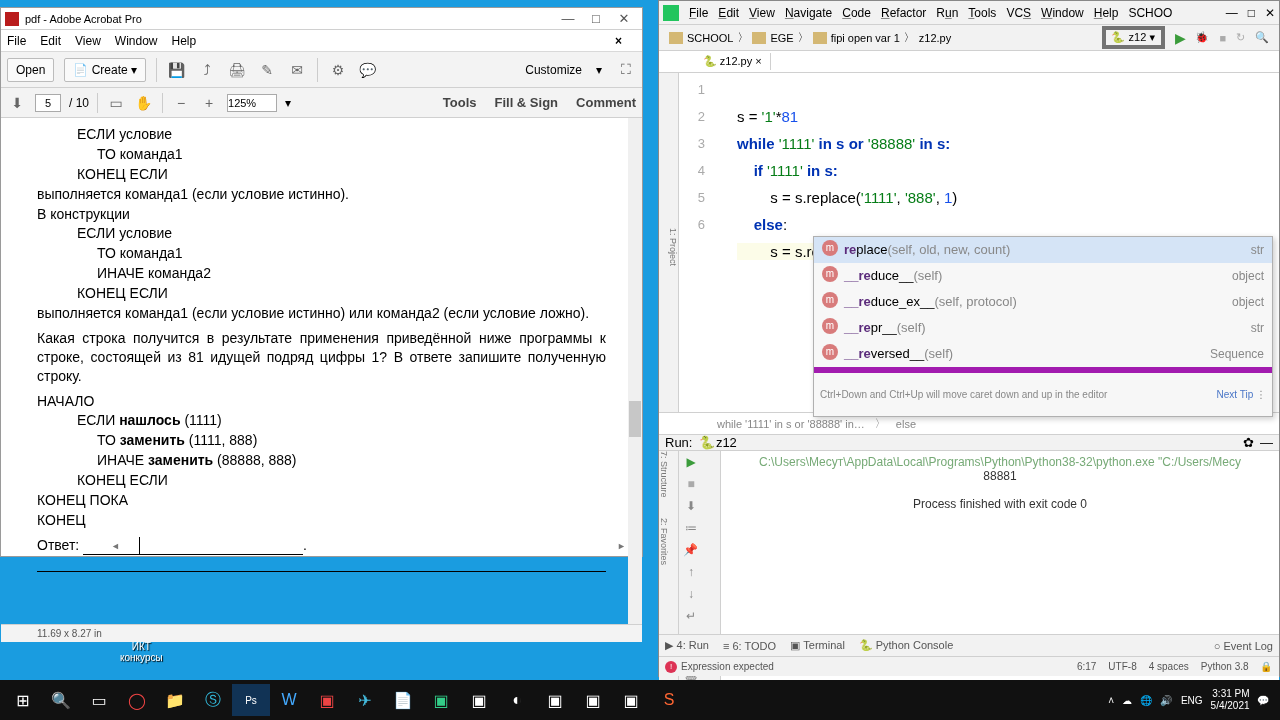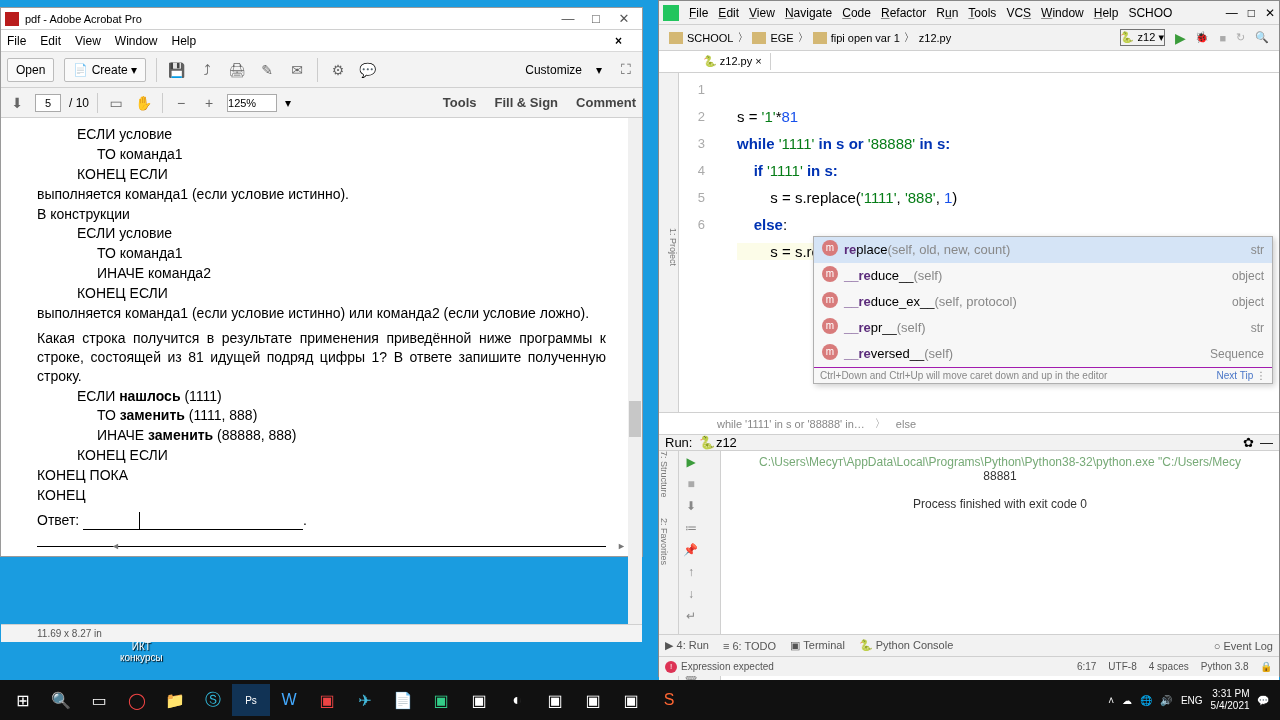--- a/index.html
+++ b/index.html
@@ -62,21 +62,21 @@
 .num { color:#1750eb; }
 .pc-code .hl { background:#fcfce8; }
 .caret { border-left:1px solid #000; animation:none; }
 .autoc { position:absolute; left:134px; top:163px; width:460px; background:#f7f7f7; border:1px solid #b0b0b0; box-shadow:2px 2px 6px rgba(0,0,0,.2); font-size:13px; }
 .autoc-row { display:flex; padding:3px 8px; line-height:20px; font-family:Consolas,monospace; }
 .autoc-row.sel { background:#d5e4f6; }
 .autoc-m { width:16px; height:16px; border-radius:8px; background:#d87b7b; color:#fff; font-size:10px; text-align:center; line-height:16px; margin-right:6px; }
 .autoc-n { font-weight:bold; color:#5b2b7b; }
 .autoc-a { color:#888; }
 .autoc-t { margin-left:auto; color:#888; font-size:12px; }
-.autoc-foot { font-size:10px; color:#888; padding:2px 6px; border-top:1px solid #a21caf; display:flex; }
+.autoc-foot { font-size:10px; color:#888; padding:16px 6px; border-top:6px solid #a21caf; display:flex; }
 .autoc-foot a { margin-left:auto; color:#4a76c7; text-decoration:none; }
 .pc-crumb { height:22px; background:#fff; border-top:1px solid #d0d0d0; font-size:11px; color:#888; padding:0 58px; display:flex; align-items:center; gap:10px; }
 .pc-runpane { height:200px; border-top:1px solid #d0d0d0; display:flex; flex-direction:column; }
 .pc-runhead { height:20px; background:#f2f2f2; font-size:13px; padding:0 6px; display:flex; align-items:flex-start; border-bottom:1px solid #d0d0d0; }
 .pc-runhead .r { margin-left:auto; display:flex; gap:6px; }
 .pc-runbody { flex:1; display:flex; }
 .pc-runside { width:42px; background:#f2f2f2; border-right:1px solid #d0d0d0; display:flex; flex-direction:column; gap:6px; padding:4px; }
 .pc-rsb { width:16px; height:16px; color:#888; font-size:12px; text-align:center; }
 .pc-out { flex:1; background:#fff; font-family:Consolas,monospace; font-size:12px; padding:4px 6px; color:#333; white-space:pre; overflow:hidden;text-align:center; }
 .pc-bbar { height:22px; background:#f2f2f2; border-top:1px solid #d0d0d0; font-size:11px; display:flex; align-items:center; padding:0 6px; gap:14px; color:#555; }
@@ -152,20 +152,21 @@
     <p style="margin-left:60px"><span>ТО </span><span class="it">команда1</span></p>
     <p style="margin-left:40px">КОНЕЦ ЕСЛИ</p>
     <p><span>выполняется </span><span class="it">команда1</span><span> (если условие истинно).</span></p>
     <p>В конструкции</p>
     <p style="margin-left:40px"><span>ЕСЛИ </span><span class="it">условие</span></p>
     <p style="margin-left:60px"><span>ТО </span><span class="it">команда1</span></p>
     <p style="margin-left:60px"><span>ИНАЧЕ </span><span class="it">команда2</span></p>
     <p style="margin-left:40px">КОНЕЦ ЕСЛИ</p>
     <p><span>выполняется </span><span class="it">команда1 </span><span>(если условие истинно) или </span><span class="it">команда2 </span><span>(если условие ложно).</span></p>
     <p class="just" style="margin-top:6px">Какая строка получится в результате применения приведённой ниже программы к строке, состоящей из 81 идущей подряд цифры 1? В ответе запишите полученную строку.</p>
+    <p style="margin-top:6px">НАЧАЛО</p>
     <p style="margin-left:40px"><span>ЕСЛИ  </span><span class="bold">нашлось</span><span> (1111)</span></p>
     <p style="margin-left:60px"><span>ТО </span><span class="bold">заменить</span><span> (1111, 888)</span></p>
     <p style="margin-left:60px"><span>ИНАЧЕ </span><span class="bold">заменить</span><span> (88888, 888)</span></p>
     <p style="margin-left:40px">КОНЕЦ ЕСЛИ</p>
     <p>КОНЕЦ ПОКА</p>
     <p>КОНЕЦ</p>
     <p style="margin-top:6px"><span>Ответ: </span><span class="ansline"><span class="cursor"></span></span>.</p>
     <hr>
     <div class="ac-scroll">
         <div></div>
@@ -201,21 +202,21 @@
     <span>—</span>
     <span>□</span>
     <span>✕</span>
   </div>
   <div class="pc-nav">
     <span class="pc-folder"></span><span>SCHOOL</span> 〉
     <span class="pc-folder"></span><span>EGE</span> 〉
     <span class="pc-folder"></span><span>fipi open var 1</span> 〉
     <span>z12.py</span>
     <span class="r">
-      <span style="border:1px solid #737373;padding:1px 0">🐍 <span>z12</span> ▾</span>
+      <span style="border:4px solid #737373;padding:1px 6px">🐍 <span>z12</span> ▾</span>
       <span class="pc-run">▶</span>
       <span style="color:#3a8">🐞</span>
       <span style="color:#aaa">■</span>
       <span style="color:#aaa">↻</span>
       <span>🔍</span>
     </span>
   </div>
   <div class="pc-tab">
     <span style="width:20px"></span>
     <span class="t">🐍 <span>z12.py</span> ×</span>

